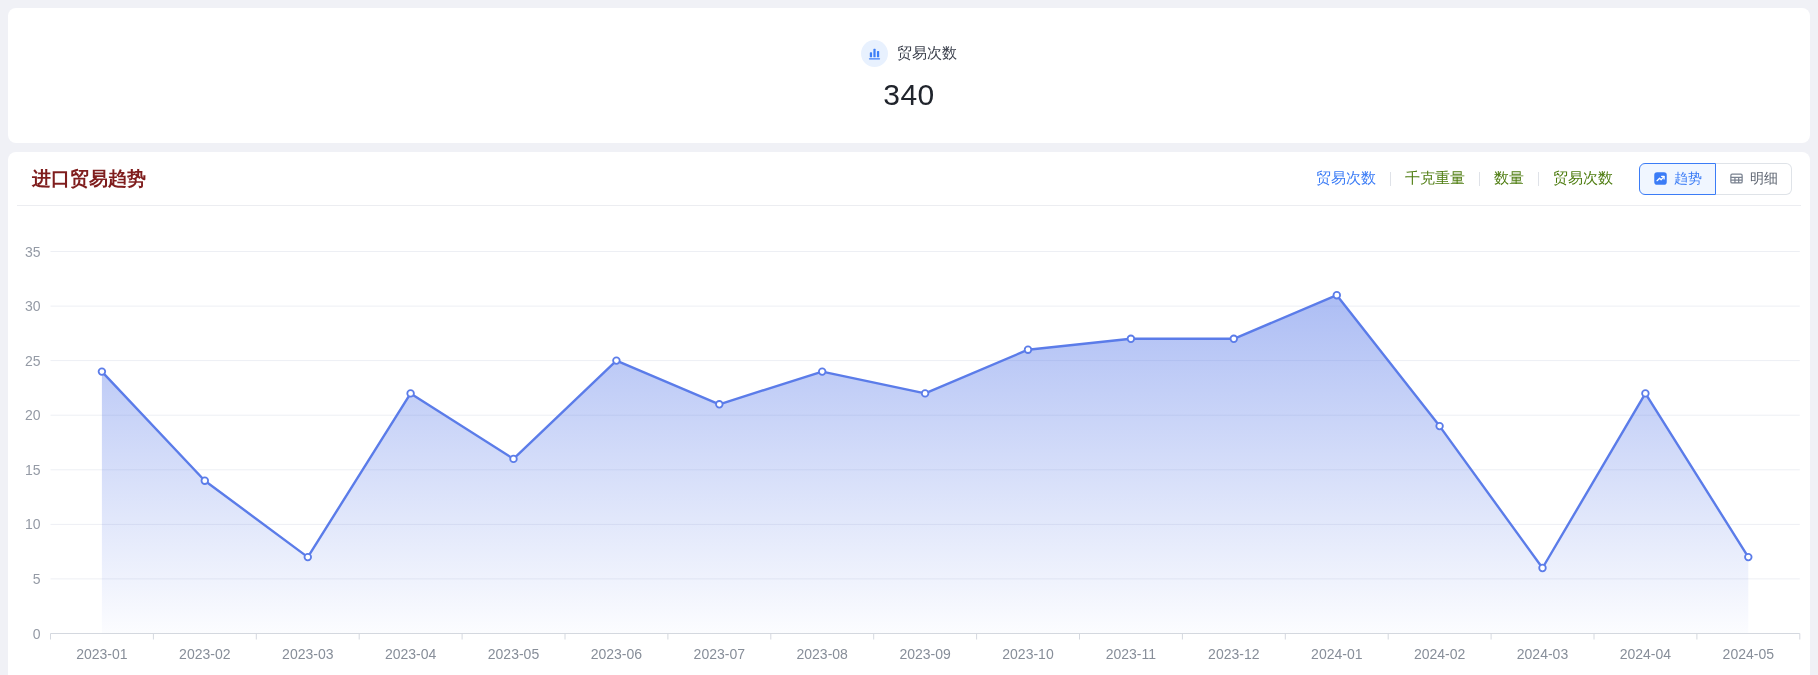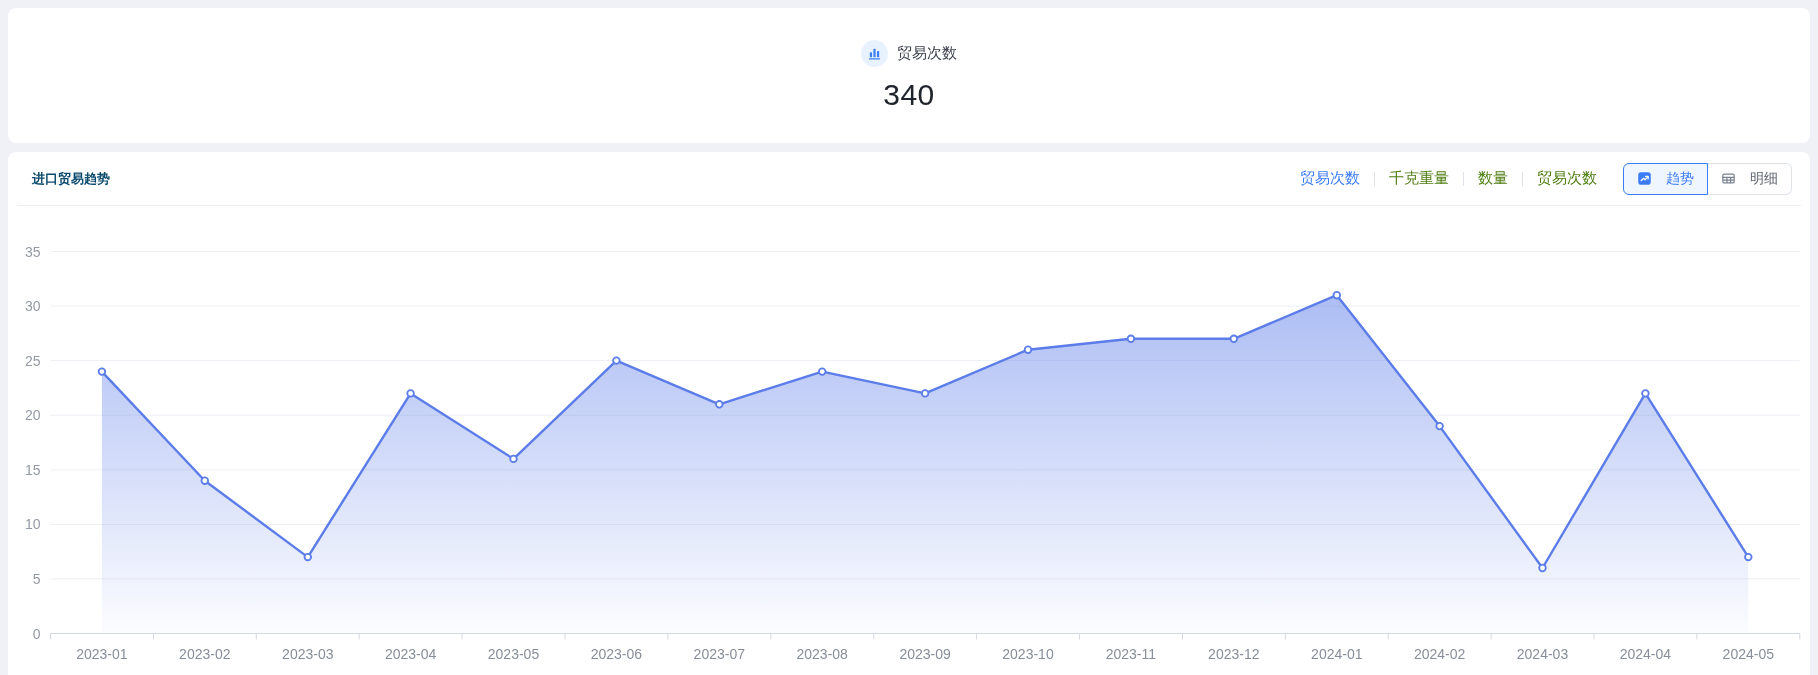--- a/index.html
+++ b/index.html
@@ -31,29 +31,29 @@
   .stat-value { font-size: 30px; color: #20242c; font-weight: 500; letter-spacing: 0.5px; }
   
   .chart-card {
     position: absolute; top: 152px; left: 8px; right: 8px; bottom: 0;
     background: #ffffff; border-radius: 8px 8px 0 0;
   }
   .chart-header {
     height: 53px; display: flex; align-items: center;
     padding: 0 18px 0 24px;
   }
-  .chart-title { font-size: 13px; font-weight: bold; color: #0c4a6e; }
+  .chart-title { font-size: 19px; font-weight: bold; color: #7f1d1d; }
   .chart-controls { margin-left: auto; display: flex; align-items: center; }
   .metric-tabs { display: flex; align-items: center; }
   .metric-tab { font-size: 15px; color: #4d7c0f; cursor: pointer; white-space: nowrap; }
   .metric-tab.active { color: #3b7cf6; }
   .tab-sep { width: 1px; height: 14px; background: #dfe2e8; margin: 0 14px; display: inline-block; }
   .view-toggle { display: flex; margin-left: 26px; }
   .toggle-btn {
-    height: 32px; padding: 0 13px; display: flex; align-items: center; gap: 14px;
+    height: 32px; padding: 0 13px; display: flex; align-items: center; gap: 6px;
     font-size: 14px; background: #fff; border: 1px solid #dfe3e8; color: #5f6672; cursor: pointer;
   }
   .toggle-btn.first { border-radius: 6px 0 0 6px; }
   .toggle-btn.last  { border-radius: 0 6px 6px 0; border-left: none; }
   .toggle-btn.active {
     border: 1px solid #3b7cf6; background: #f0f6ff; color: #3b7cf6;
   }
   .header-divider { height: 1px; background: #ecedf1; margin: 0 9px; }
   .chart-body { position: absolute; top: 54px; left: 0; right: 0; bottom: 0; }
   .chart-body svg { display: block; }

